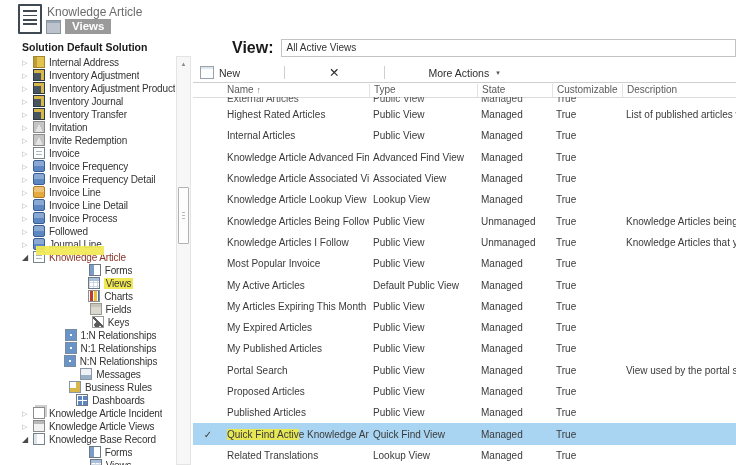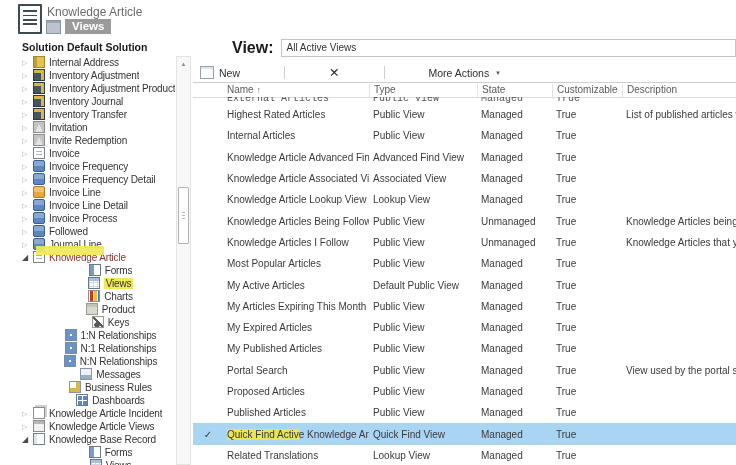--- a/index.html
+++ b/index.html
@@ -75,21 +75,21 @@
   .tb-x{font-size:12.5px;color:#2e2e2e;}
   .dd-arrow{font-size:7px;color:#555;margin-left:2px;}
   
   .grid{position:absolute;left:0;top:46px;right:0;bottom:0;}
   .grid-header{display:flex;height:13px;align-items:center;border-bottom:1px solid #dcdcdc;font-size:10px;color:#5a5a5a;}
   .grid-header .hc{box-sizing:border-box;padding:0 4px;white-space:nowrap;overflow:hidden;height:13px;line-height:12px;}
   .grid-header .hc.sep{border-left:1px solid #e3e3e3;}
   .sort-arrow{font-size:9px;color:#777;}
   .grid-body{position:absolute;left:0;top:13px;right:0;bottom:0;overflow:hidden;}
   .grow{display:flex;align-items:center;height:21.3px;font-size:10px;color:#3a3a3a;}
-  .grow.partial{height:7px;align-items:flex-end;color:#555;font-family:Liberation Mono, monospace;}
+  .grow.partial{height:7px;align-items:flex-end;color:#555;}
   .grow.selected{background:#a9d5f2;}
   .cell{box-sizing:border-box;padding:0 4px;white-space:nowrap;overflow:hidden;flex:none;}
   .c0{width:30px;text-align:center;padding:0;}
   .c1{width:146px;}
   .c2{width:108px;}
   .c3{width:75px;}
   .c4{width:70px;}
   .c5{flex:1 1 auto;min-width:0;}
   .chk{font-size:10px;color:#3a3a3a;}
   .name-hl{background:rgba(241,233,60,0.85);}
@@ -196,21 +196,21 @@
       <div class="trow lvl2">
         <span class="ic ic-views"></span>
         <span class="tlabel ylw">Views</span>
       </div>
       <div class="trow lvl2">
         <span class="ic ic-chart"></span>
         <span class="tlabel">Charts</span>
       </div>
       <div class="trow lvl2">
         <span class="ic ic-fields"></span>
-        <span class="tlabel">Product</span>
+        <span class="tlabel">Fields</span>
       </div>
       <div class="trow lvl2">
         <span class="ic ic-key"></span>
         <span class="tlabel">Keys</span>
       </div>
       <div class="trow lvl2">
         <span class="ic ic-rel"></span>
         <span class="tlabel">1:N Relationships</span>
       </div>
       <div class="trow lvl2">
@@ -357,21 +357,21 @@
         <div class="grow">
           <span class="cell c0"></span>
           <span class="cell c1">Knowledge Articles I Follow</span>
           <span class="cell c2">Public View</span>
           <span class="cell c3">Unmanaged</span>
           <span class="cell c4">True</span>
           <span class="cell c5">Knowledge Articles that you f</span>
         </div>
         <div class="grow">
           <span class="cell c0"></span>
-          <span class="cell c1">Most Popular Articles</span>
+          <span class="cell c1">Most Popular Invoice</span>
           <span class="cell c2">Public View</span>
           <span class="cell c3">Managed</span>
           <span class="cell c4">True</span>
           <span class="cell c5"></span>
         </div>
         <div class="grow">
           <span class="cell c0"></span>
           <span class="cell c1">My Active Articles</span>
           <span class="cell c2">Default Public View</span>
           <span class="cell c3">Managed</span>

